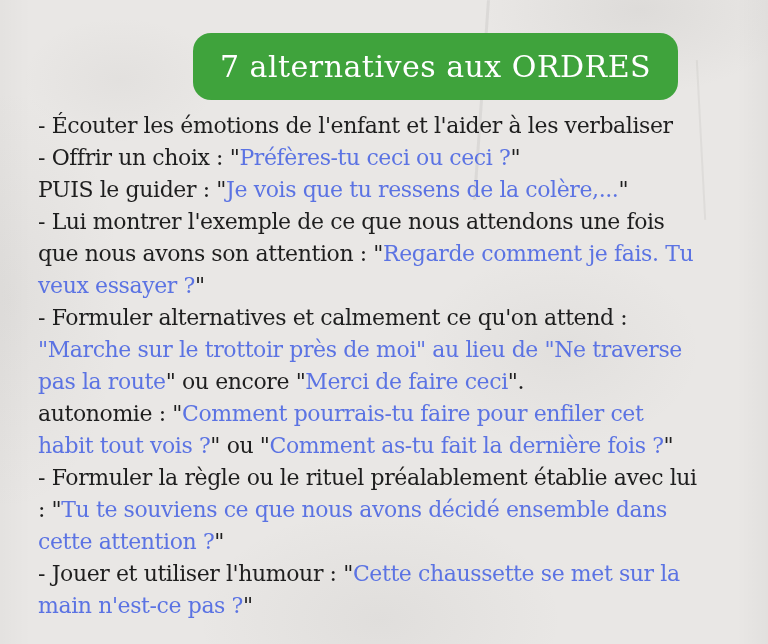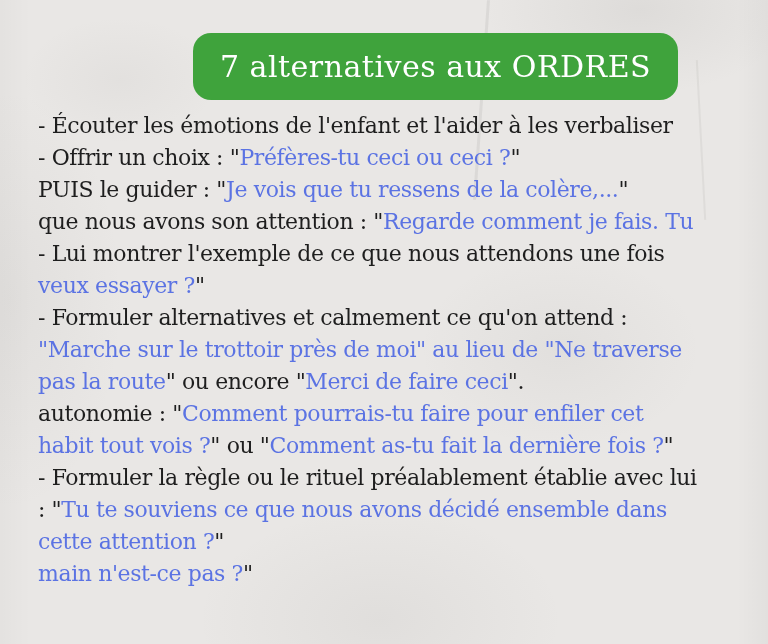--- a/index.html
+++ b/index.html
@@ -59,27 +59,28 @@
   <div class="tex tex3"></div>
 
   <div id="banner">
     <span id="banner-title">7 alternatives aux ORDRES</span>
   </div>
 
   <div id="text-block">
       <div class="line"><span class="seg-ink">- Écouter les émotions de l'enfant et l'aider à les verbaliser</span></div>
       <div class="line"><span class="seg-ink">- Offrir un choix : "</span><span class="seg-blue">Préfères-tu ceci ou ceci ?</span><span class="seg-ink">"</span></div>
       <div class="line"><span class="seg-ink">PUIS le guider : "</span><span class="seg-blue">Je vois que tu ressens de la colère,...</span><span class="seg-ink">"</span></div>
+      <div class="line"><span class="seg-ink">- Lui montrer l'exemple de ce que nous attendons une fois</span></div>
       <div class="line"><span class="seg-ink">que nous avons son attention : "</span><span class="seg-blue">Regarde comment je fais. Tu</span></div>
-      <div class="line"><span class="seg-ink">- Lui montrer l'exemple de ce que nous attendons une fois</span></div>
       <div class="line"><span class="seg-blue">veux essayer ?</span><span class="seg-ink">"</span></div>
       <div class="line"><span class="seg-ink">- Formuler alternatives et calmement ce qu'on attend :</span></div>
       <div class="line"><span class="seg-blue">"Marche sur le trottoir près de moi" au lieu de "Ne traverse</span></div>
       <div class="line"><span class="seg-blue">pas la route</span><span class="seg-ink">" ou encore "</span><span class="seg-blue">Merci de faire ceci</span><span class="seg-ink">".</span></div>
       <div class="line"><span class="seg-ink">autonomie : "</span><span class="seg-blue">Comment pourrais-tu faire pour enfiler cet</span></div>
       <div class="line"><span class="seg-blue">habit tout vois ?</span><span class="seg-ink">" ou "</span><span class="seg-blue">Comment as-tu fait la dernière fois ?</span><span class="seg-ink">"</span></div>
       <div class="line"><span class="seg-ink">- Formuler la règle ou le rituel préalablement établie avec lui</span></div>
       <div class="line"><span class="seg-ink">: "</span><span class="seg-blue">Tu te souviens ce que nous avons décidé ensemble dans</span></div>
       <div class="line"><span class="seg-blue">cette attention ?</span><span class="seg-ink">"</span></div>
+      <div class="line"><span class="seg-ink">- Jouer et utiliser l'humour : "</span><span class="seg-blue">Cette chaussette se met sur la</span></div>
       <div class="line"><span class="seg-blue">main n'est-ce pas ?</span><span class="seg-ink">"</span></div>
     </div>
 
 </div>
 
 </body></html>

